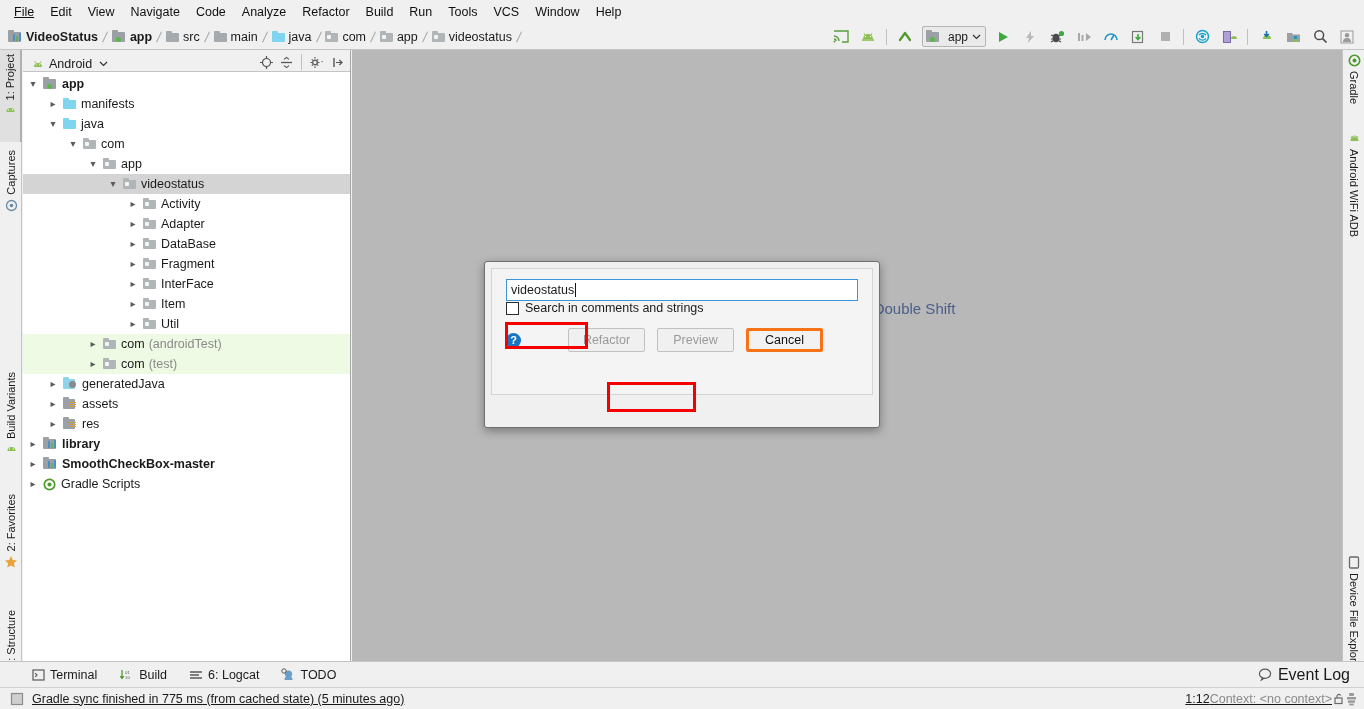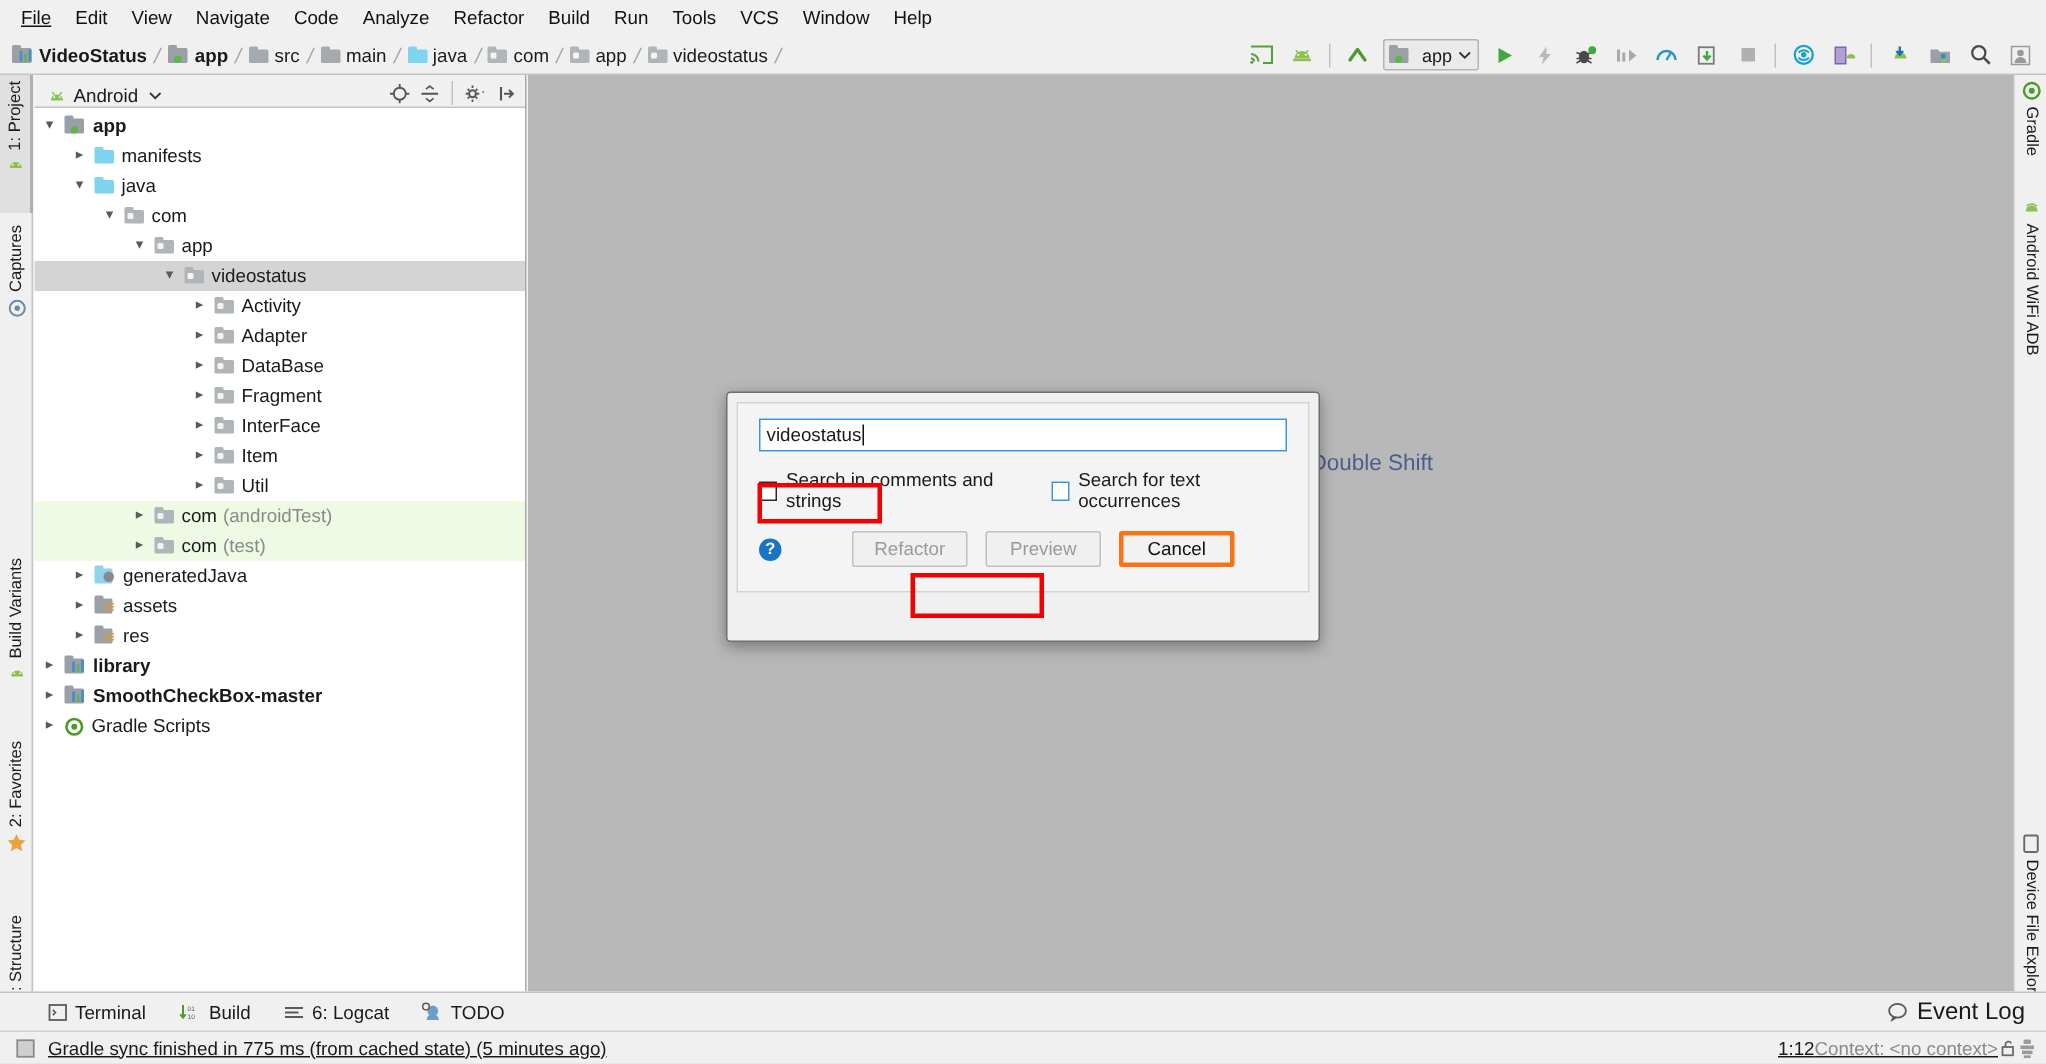--- a/index.html
+++ b/index.html
@@ -237,21 +237,21 @@
     background: #ffffff;
     font-size: 12.5px;
     padding: 0 4px;
     display: flex; align-items: center;
     position: relative;
   }
   .caret {
     display: inline-block; width: 1px; height: 14px;
     background: #111; margin-left: 1px;
   }
-  .dlg-checks { display: flex; align-items: center; margin-top: 12px; gap: 14px; }
+  .dlg-checks { display: flex; align-items: center; gap: 14px; }
   .chk { display: flex; align-items: center; gap: 6px; font-size: 12.5px; }
   .box {
     width: 13px; height: 13px; background: #fff;
     border: 1px solid #2b2b2b;
   }
   .box.focus { border: 1px solid #3c96dc; }
   .dlg-buttons { display: flex; align-items: center; margin-top: 13px; }
   .help-icon {
     width: 15px; height: 15px; border-radius: 50%;
     background: #1a74c4; color: #fff;
@@ -905,24 +905,20 @@
       <div class="dlg-input">
         <span placeholder="">videostatus</span>
           <span class="caret"></span>
       </div>
 
       <div class="dlg-checks">
         <label class="chk">
           <span class="box"></span>
           <span>Search in comments and strings</span>
         </label>
-        <label class="chk">
-          <span class="box focus"></span>
-          <span>Search for text occurrences</span>
-        </label>
       </div>
 
       <div class="dlg-buttons">
         <div class="help-icon">
             <span>?</span>
           </div>
         <div class="btn" style="margin-left:47px">
             <span>Refactor</span>
           </div>
         <div class="btn" style="margin-left:12px">

